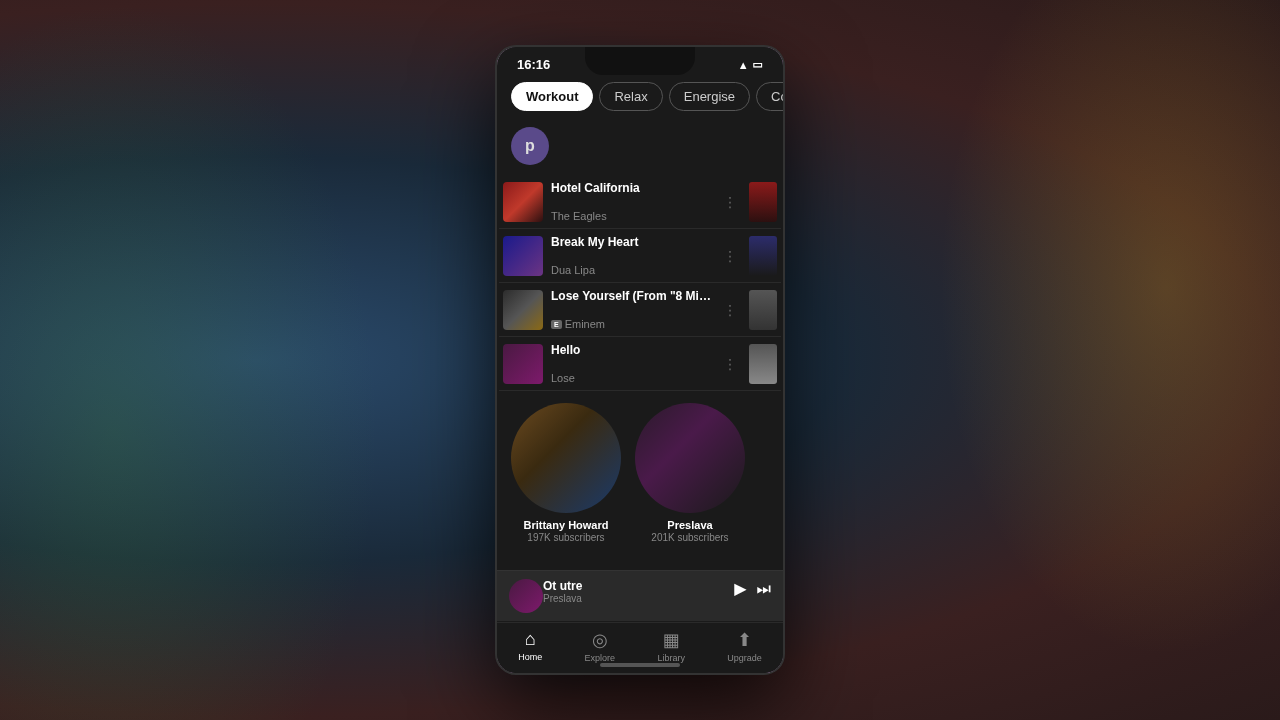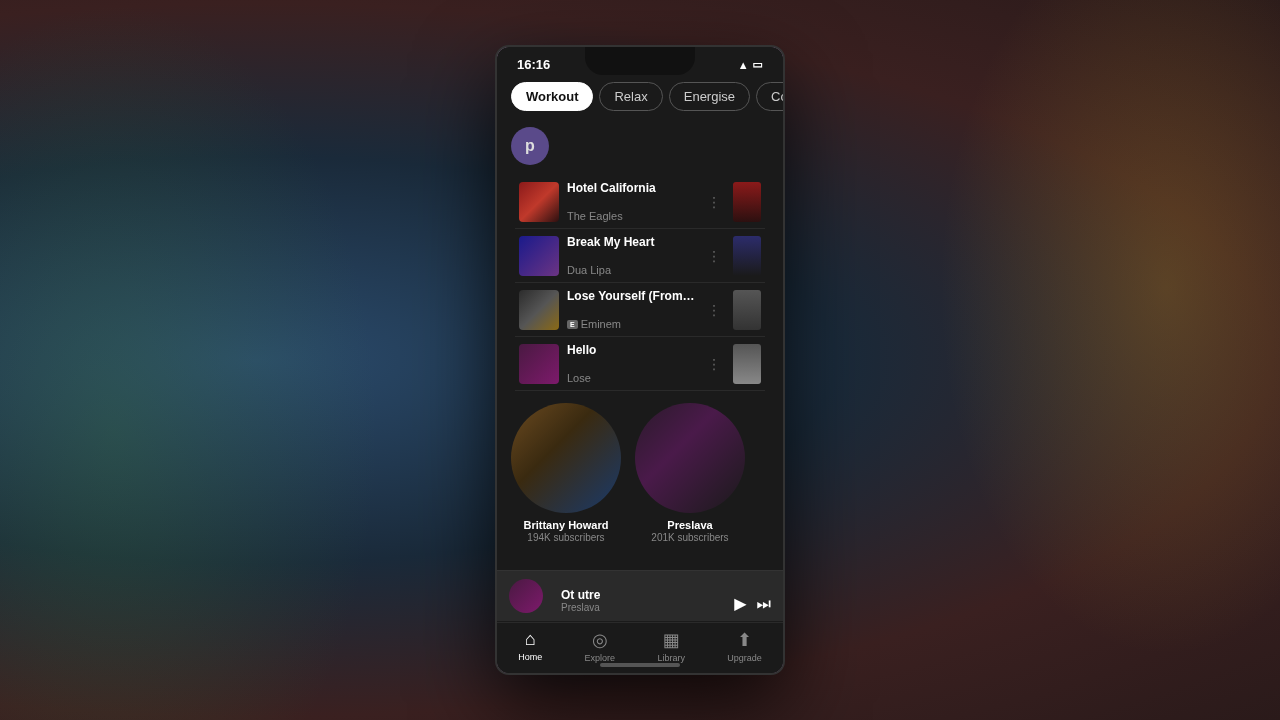--- a/index.html
+++ b/index.html
@@ -27,21 +27,21 @@
       right: 0; top: 0; bottom: 0;
       width: 380px;
       background: radial-gradient(ellipse at 70% 40%, rgba(180,140,40,0.3) 0%, transparent 60%);
     }
 
     
     .phone {
       width: 290px;
       height: 630px;
       background: #f0abfc;
-      border-radius: 14px;
+      border-radius: 21px;
       border: 2px solid #333;
       position: relative;
       overflow: hidden;
       box-shadow: 0 30px 80px rgba(0,0,0,0.8), inset 0 0 0 1px #444;
     }
 
     
     .phone-notch {
       position: absolute;
       top: 0; left: 50%;
@@ -126,21 +126,21 @@
       letter-spacing: 0.5px;
       margin-bottom: 1px;
     }
     .welcome-text .title {
       font-size: 18px;
       font-weight: 700;
       color: #fff;
     }
 
     
-    .song-list { padding: 0 18px; }
+    .song-list { padding: 0 2px; }
     .song-item {
       display: flex;
       align-items: center;
       gap: 8px;
       padding: 6px 4px;
       border-bottom: 1px solid #2a2a2a;
       cursor: pointer;
     }
     .song-thumb {
       width: 40px; height: 40px;
@@ -236,22 +236,22 @@
     }
 
     
     .mini-player {
       position: absolute;
       bottom: 52px;
       left: 0; right: 0;
       background: #2a2a2a;
       padding: 8px 12px;
       display: flex;
-      align-items: flex-end;
-      gap: 18px;
+      align-items: flex-start;
+      gap: 0;
       border-top: 1px solid #333;
     }
     .mini-player-thumb {
       width: 34px; height: 34px;
       border-radius: 50%;
       background: linear-gradient(135deg, #4a1942 0%, #7d1a6b 100%);
       flex-shrink: 0;
     }
     .mini-player-info { flex: 1; }
     .mini-player-title {
@@ -381,21 +381,21 @@
       </div>
 
     </div>
 
     <div class="favourites-section">
       <div class="favourites-row">
 
         <div class="fav-item">
           <div class="fav-avatar fav-brittany"></div>
           <div class="fav-name">Brittany Howard</div>
-          <div class="fav-subs">194K subscribers</div>
+          <div class="fav-subs">197K subscribers</div>
         </div>
 
         <div class="fav-item">
           <div class="fav-avatar fav-preslava"></div>
           <div class="fav-name">Preslava</div>
           <div class="fav-subs">201K subscribers</div>
         </div>
 
       </div>
     </div>

